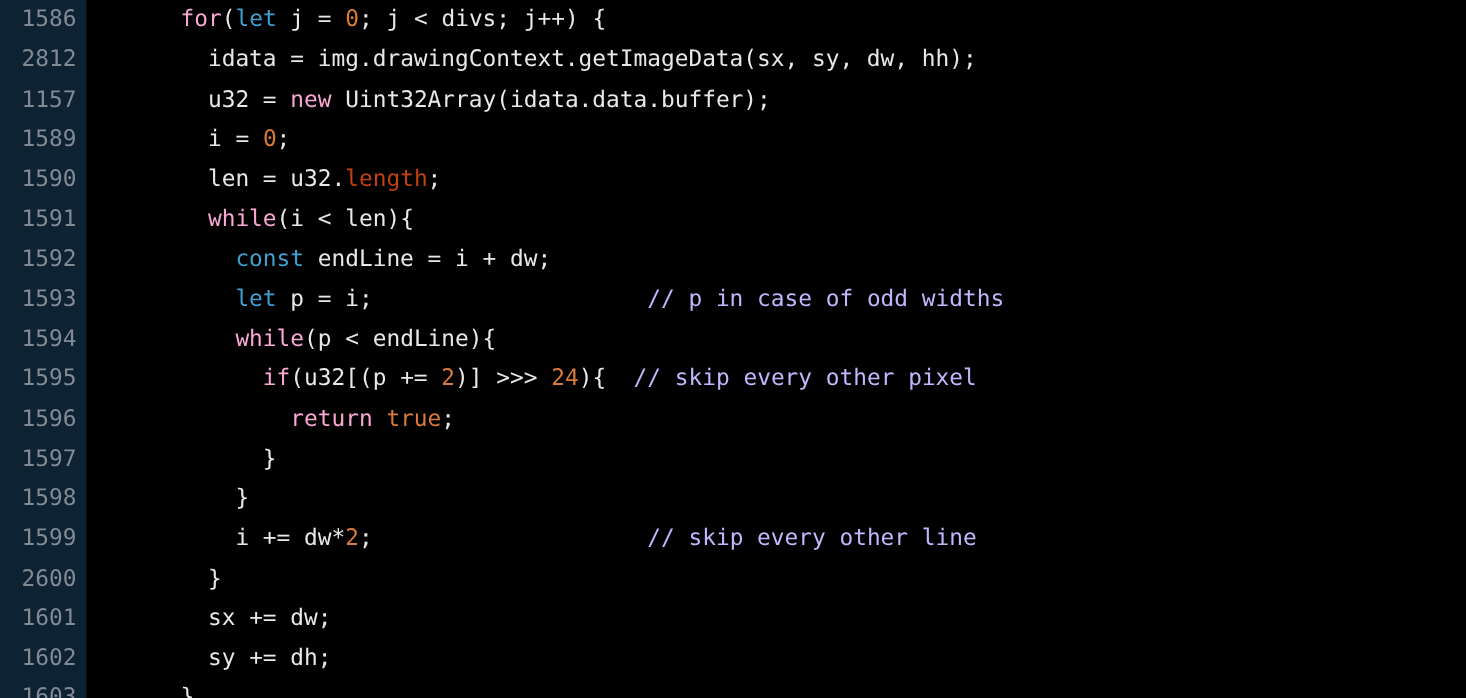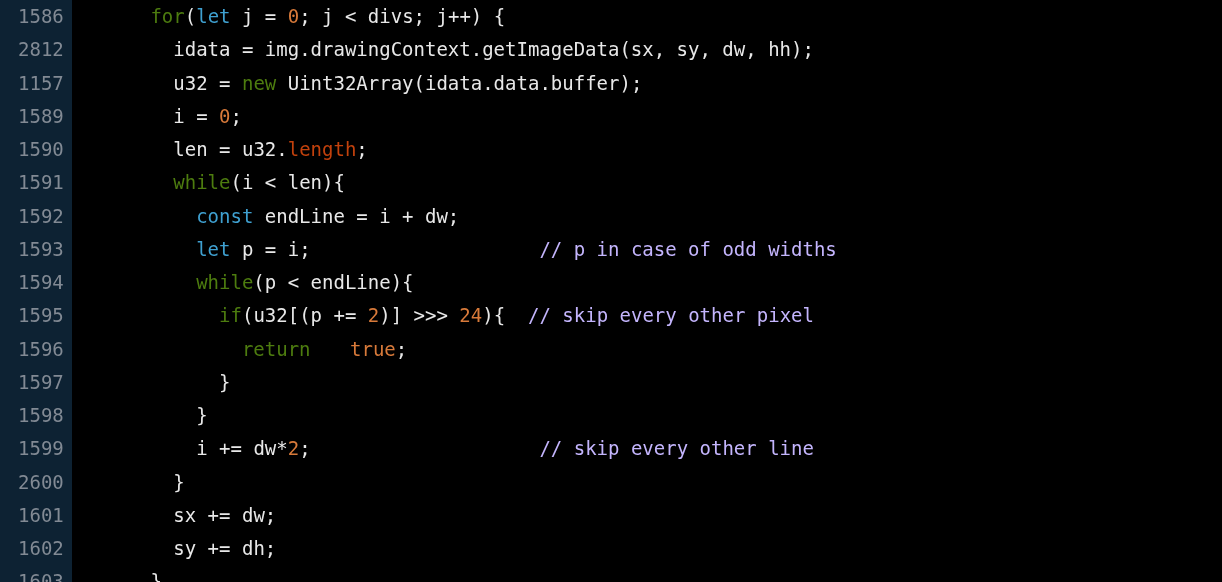--- a/index.html
+++ b/index.html
@@ -30,27 +30,27 @@
     }
     .code {
       padding-left: 10px;
       white-space: pre;
       flex: 1;
     }
     .code-line {
       display: block;
     }
     .kw-decl { color: #3fa0d0; }       
-    .kw-flow { color: #4d7c0f; }       
+    .kw-flow { color: #f9a8d4; }       
     .punct { color: #e8e8e8; }
     .op { color: #e8e8e8; }
     .ident { color: #e8e8e8; }
     .prop { color: #c2410c; }
     .num { color: #d87a3a; }
-    .bool { color: #d87a3a; margin-left: 28px; }
+    .bool { color: #d87a3a; }
     .comment { color: #c4b5fd; }
   </style>
 </head>
 <body>
 
 <div class="editor">
   <div class="gutter" id="gutter">
       <span class="gutter-line">1586</span>
       <span class="gutter-line">2812</span>
       <span class="gutter-line">1157</span>

